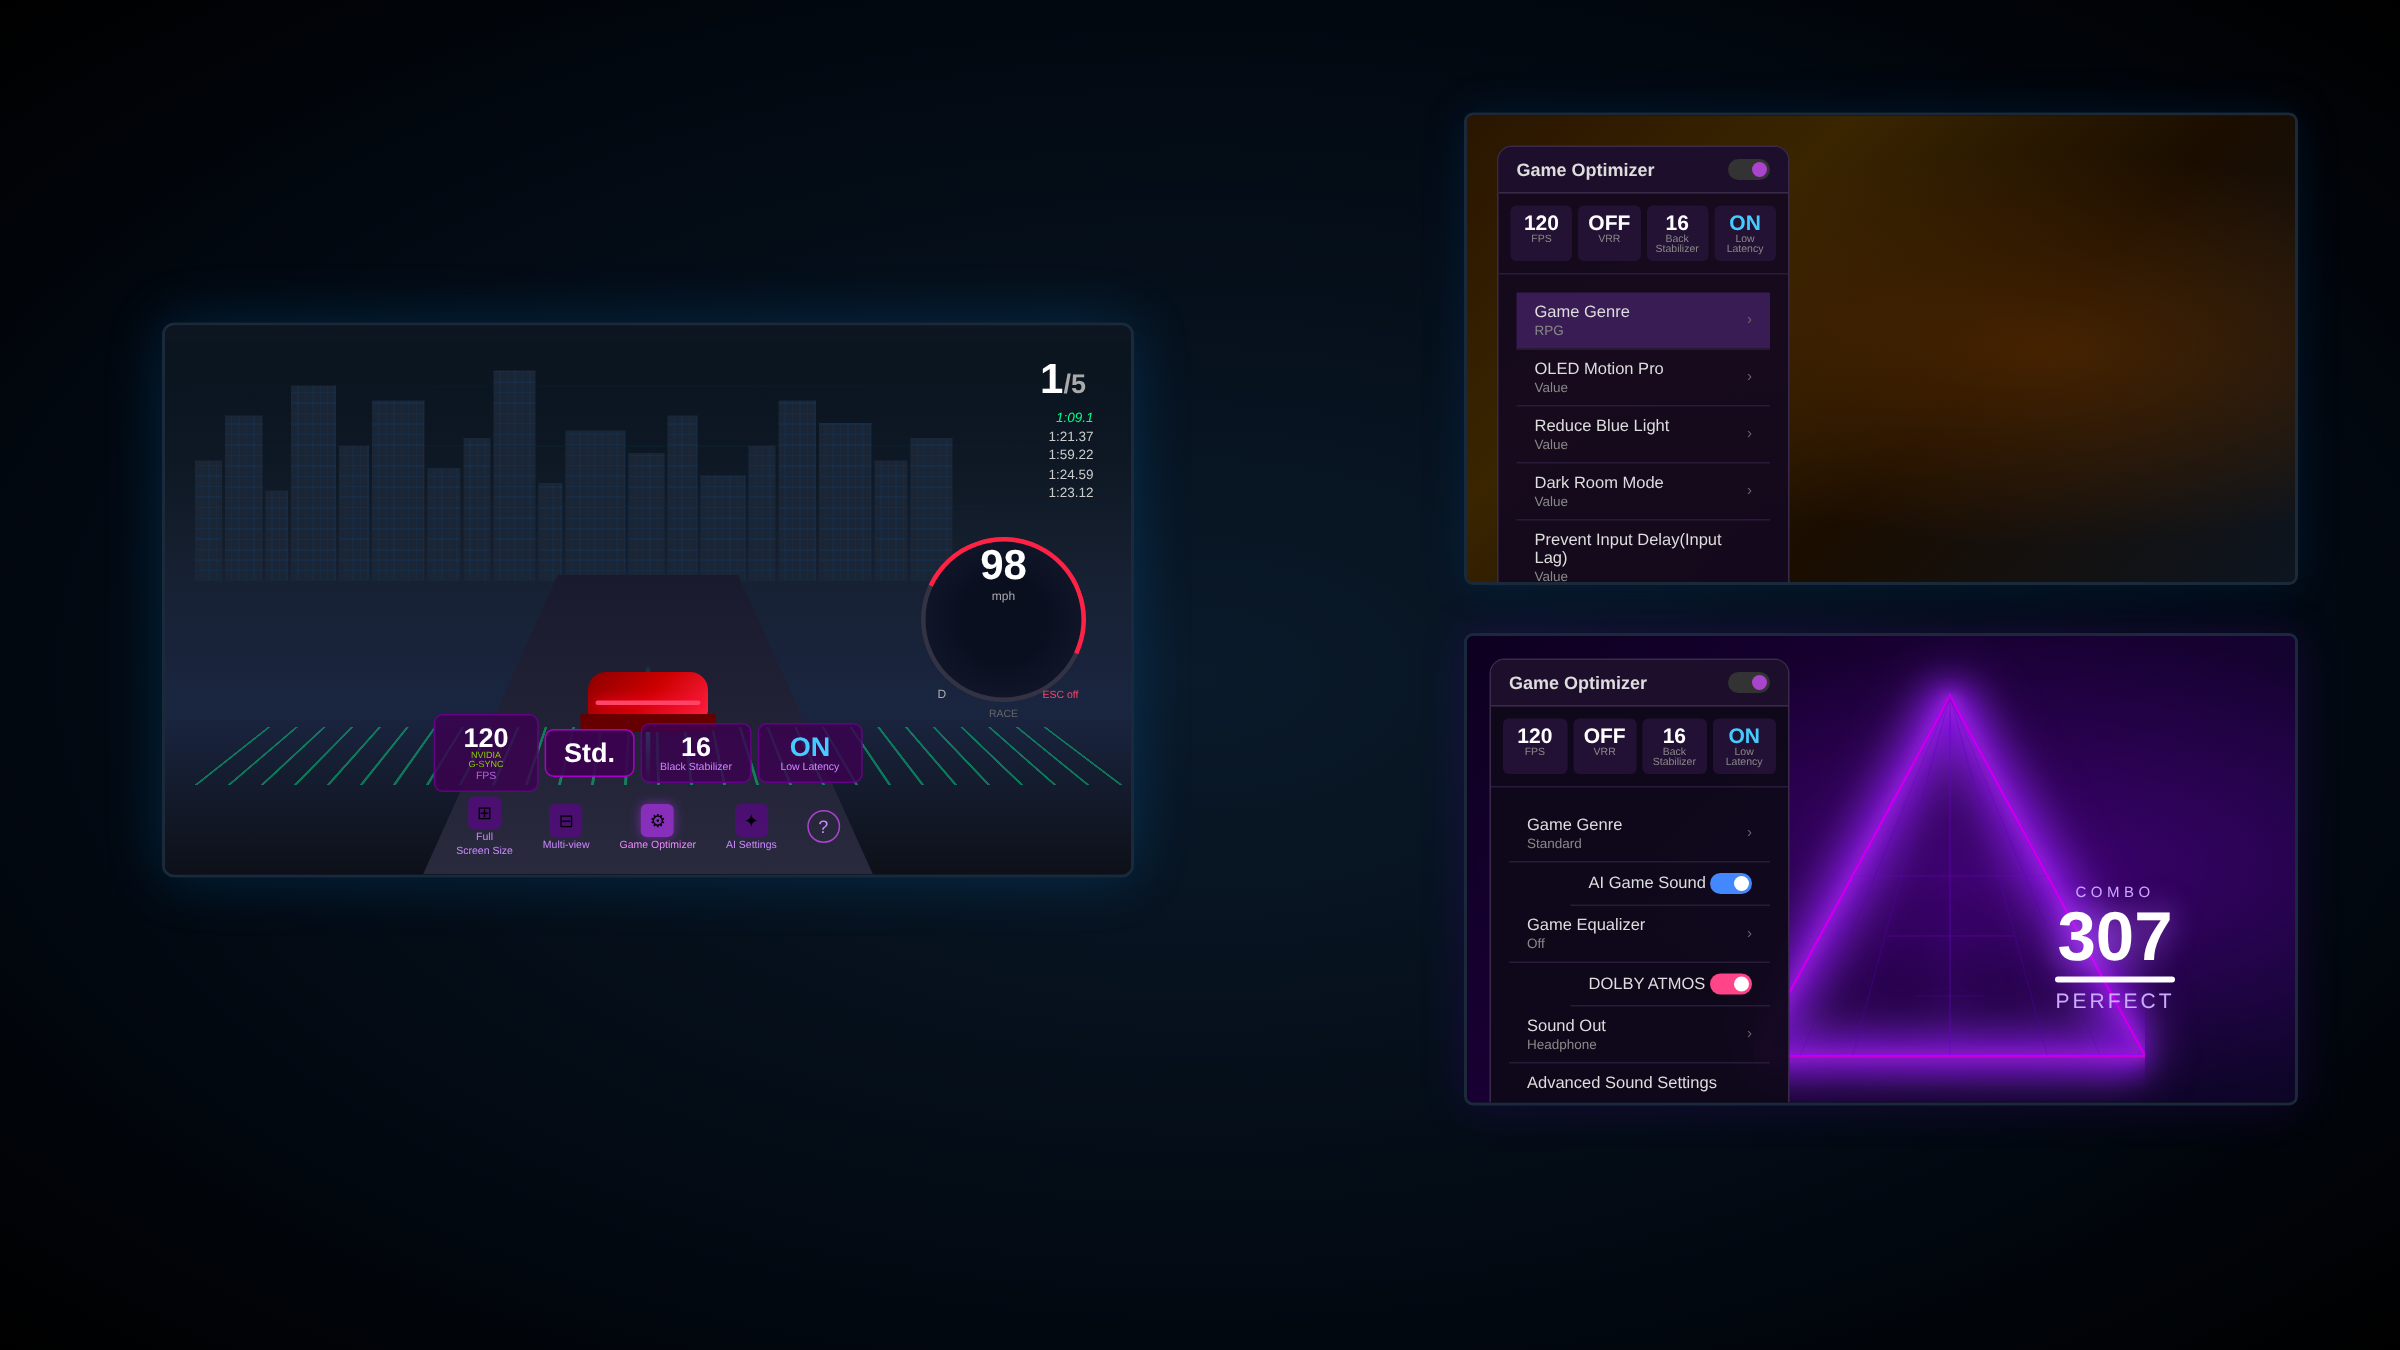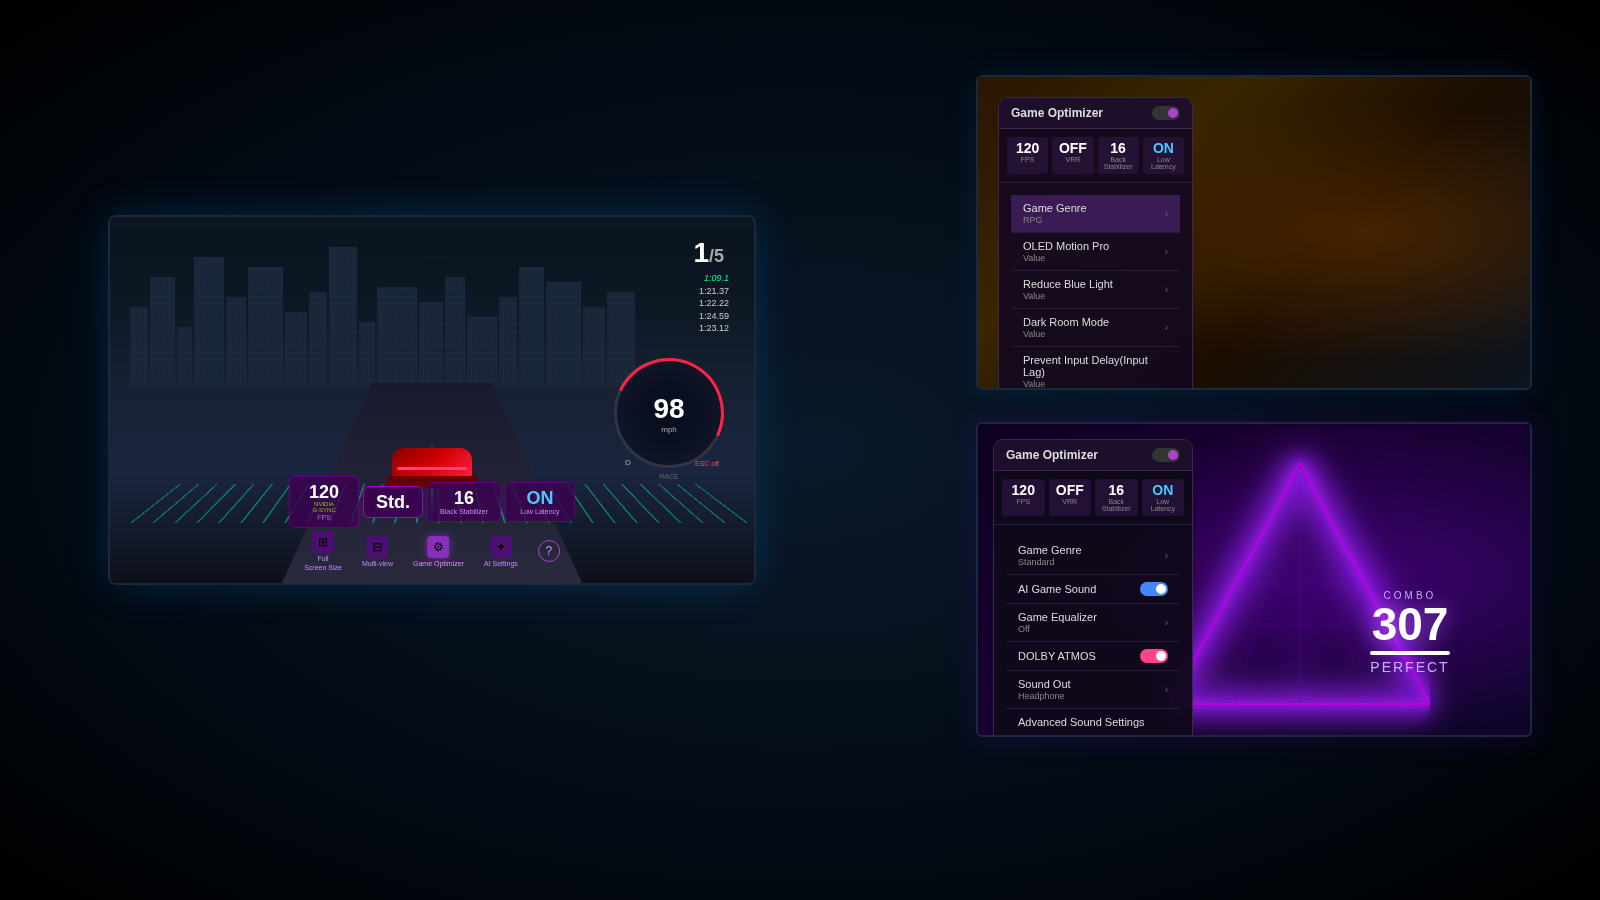--- a/index.html
+++ b/index.html
@@ -184,21 +184,21 @@
       height: 110px;
     }
     .gauge-circle {
       width: 110px;
       height: 110px;
       border-radius: 50%;
       border: 3px solid #334;
       background: radial-gradient(circle, #0a0f20 40%, #151a30 100%);
       position: relative;
       display: flex;
-      align-items: center;
+      align-items: flex-start;
       justify-content: center;
     }
     .gauge-speed {
       font-size: 28px;
       font-weight: bold;
       color: white;
       text-align: center;
     }
     .gauge-unit {
       font-size: 8px;
@@ -578,20 +578,21 @@
       overflow: hidden;
       border: 1px solid #3a2a4a;
     }
 
     .opt-toggle-item {
       padding: 7px 12px;
       border-bottom: 1px solid #2a1a3a;
       display: flex;
       align-items: center;
       justify-content: space-between;
+      margin-left: 41px;
     }
     .toggle-switch {
       width: 28px;
       height: 14px;
       background: #4488ff;
       border-radius: 7px;
       position: relative;
     }
     .toggle-switch::after {
       content: '';
@@ -694,21 +695,21 @@
 
     <div class="hud-overlay">
 
       <div class="position-counter">
         <span class="pos">1</span><span style="color:#aaa; font-size:18px;">/</span><span class="total">5</span>
       </div>
 
       <div class="lap-times">
         <div class="current-lap">1:09.1</div>
         <div>1:21.37</div>
-        <div>1:22.22</div>
+        <div>1:59.22</div>
         <div>1:24.59</div>
         <div>1:23.12</div>
       </div>
 
 
       <div class="speed-gauge">
         <div class="gauge-circle">
           <div class="gauge-arc"></div>
           <div>
             <div class="gauge-speed">98</div>

